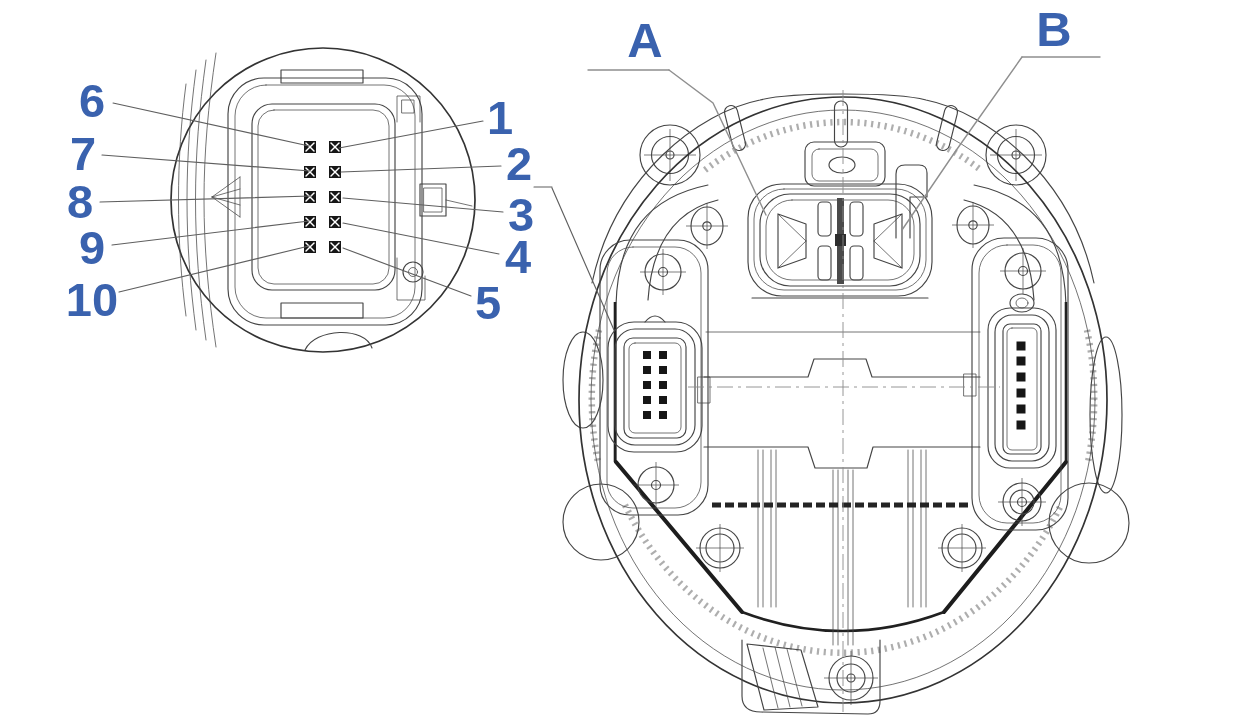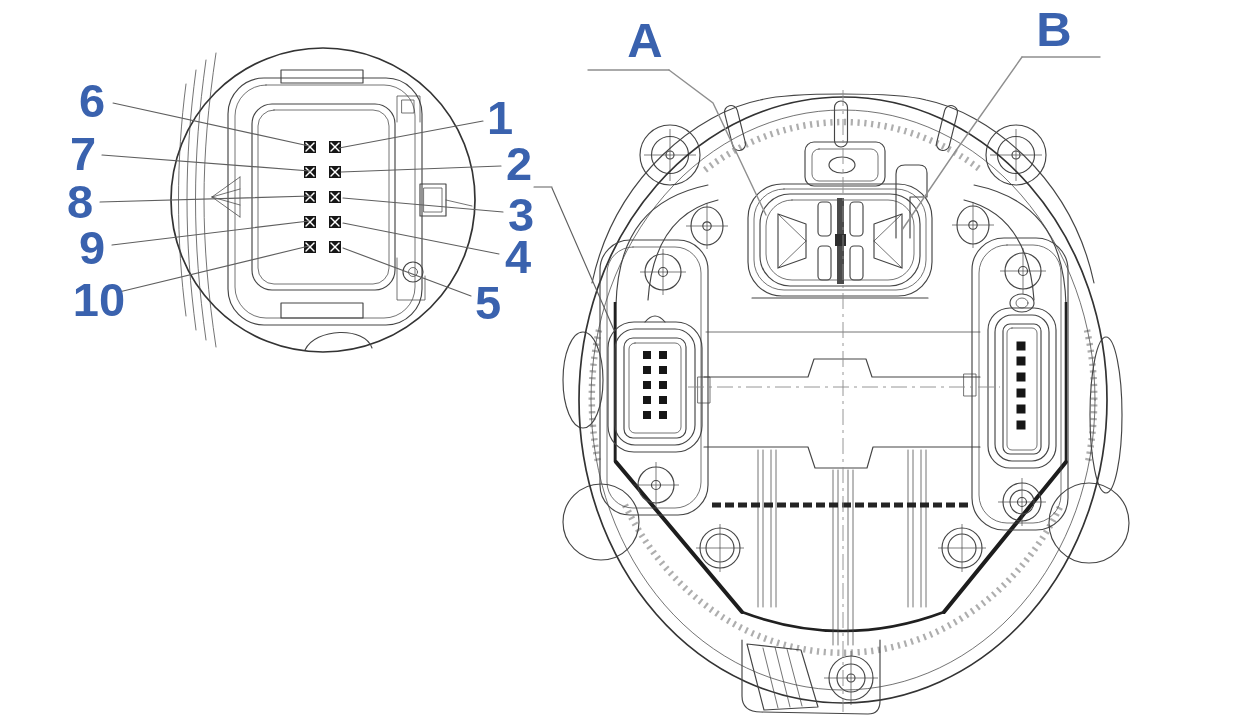--- a/index.html
+++ b/index.html
@@ -309,21 +309,21 @@
         <line x1="499" y1="254" x2="343" y2="223" class="ld"></line>
         <line x1="471" y1="296" x2="343" y2="248" class="ld"></line>
       </g>
     </g>
   </svg>
 
   <div class="lbl num" style="left:92px;top:100px">6</div>
   <div class="lbl num" style="left:83px;top:153px">7</div>
   <div class="lbl num" style="left:80px;top:201px">8</div>
   <div class="lbl num" style="left:92px;top:247px">9</div>
-  <div class="lbl num" style="left:99px;top:299px">10</div>
+  <div class="lbl num" style="left:92px;top:299px">10</div>
 
   <div class="lbl num" style="left:500px;top:117px">1</div>
   <div class="lbl num" style="left:519px;top:163px">2</div>
   <div class="lbl num" style="left:521px;top:214px">3</div>
   <div class="lbl num" style="left:518px;top:256px">4</div>
   <div class="lbl num" style="left:488px;top:302px">5</div>
 
   <div class="lbl cap" style="left:645px;top:40px">A</div>
   <div class="lbl cap" style="left:1054px;top:29px">B</div>
 </div>

